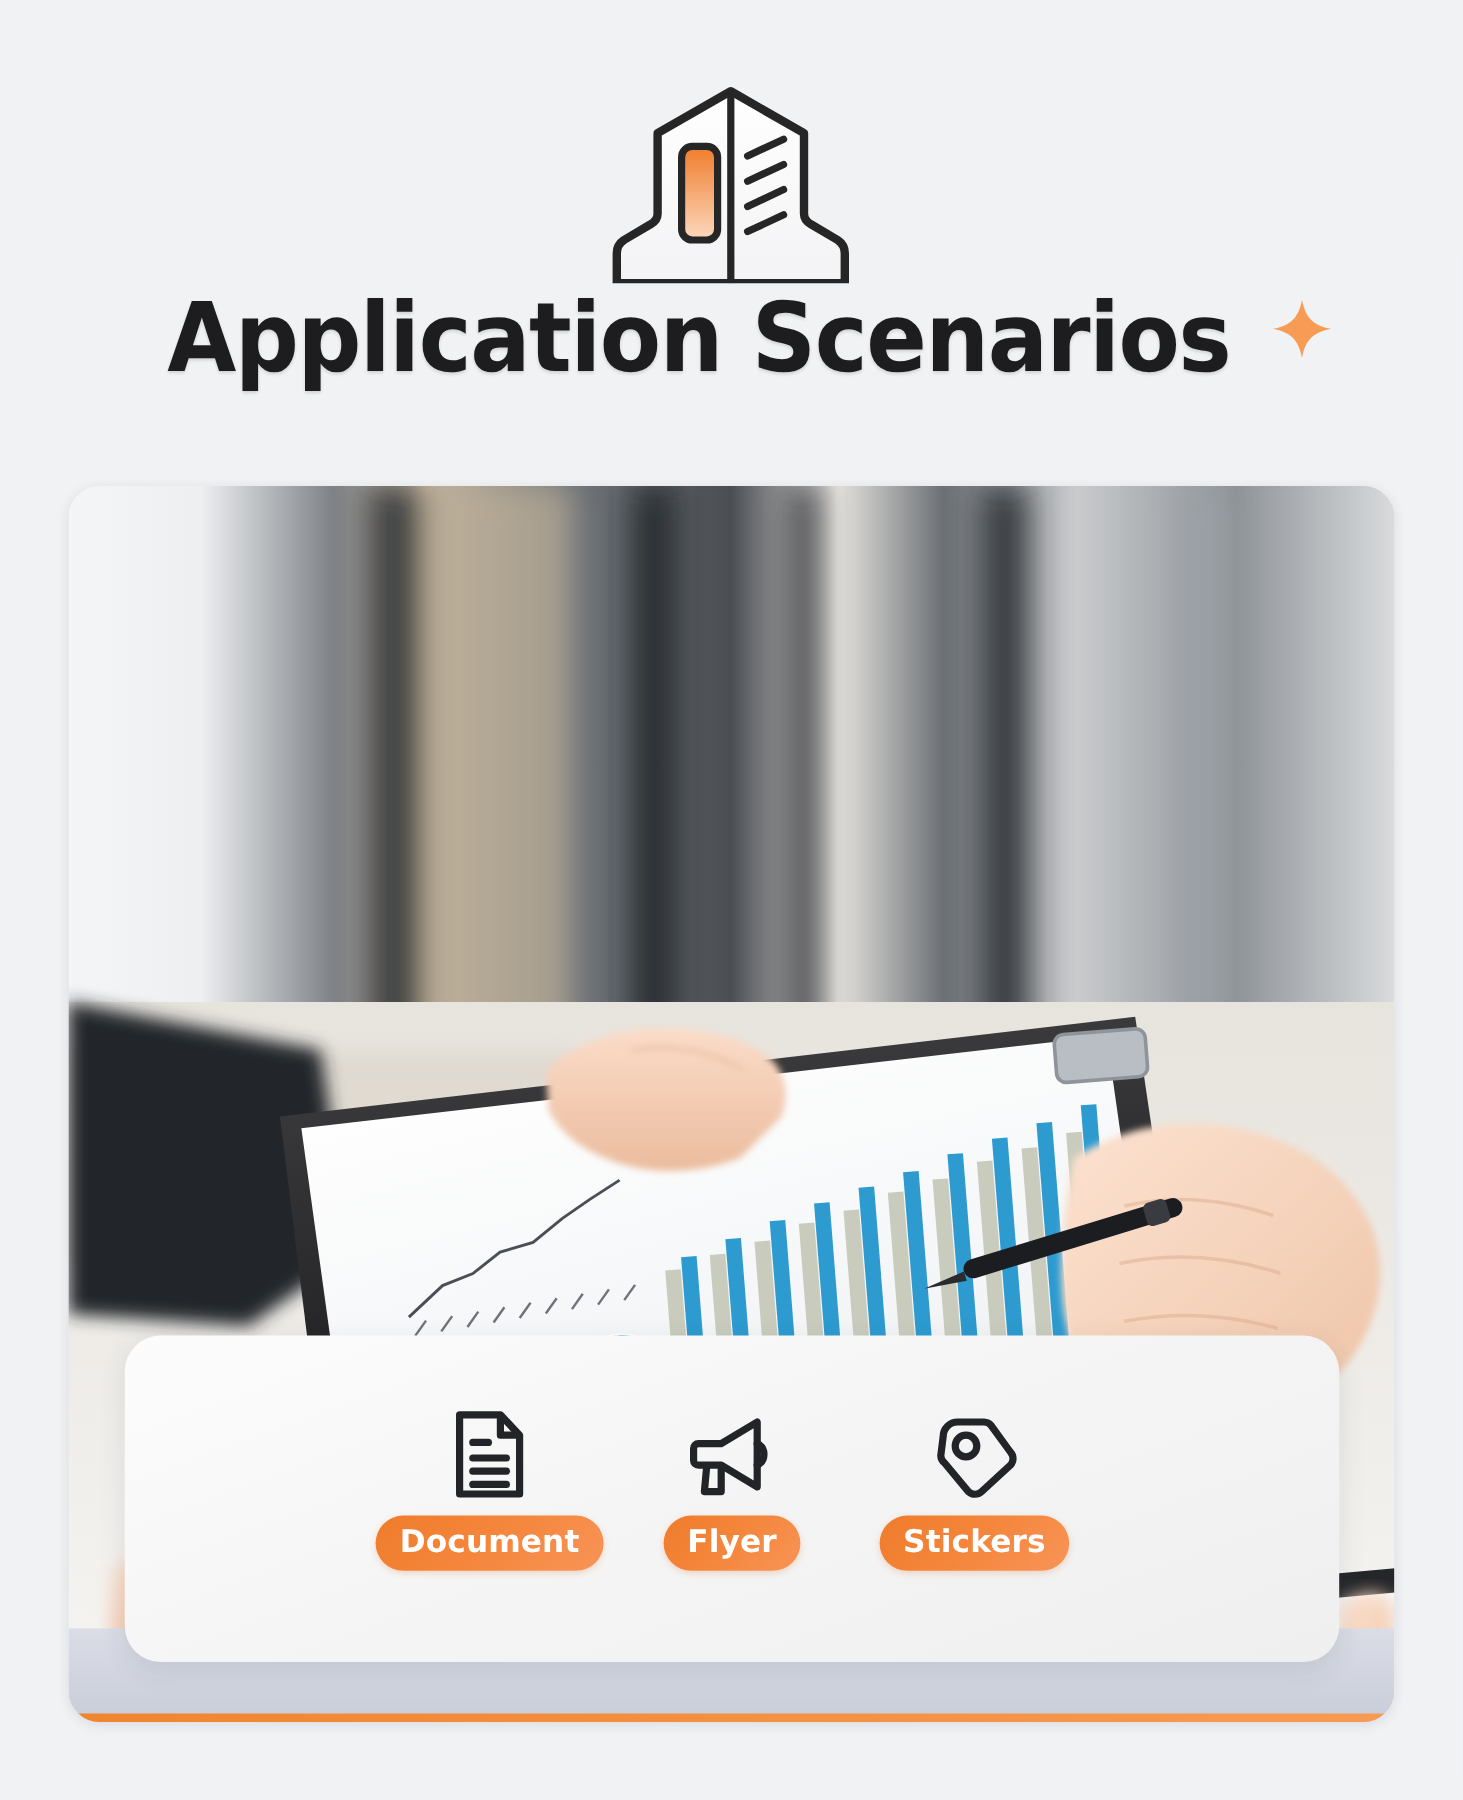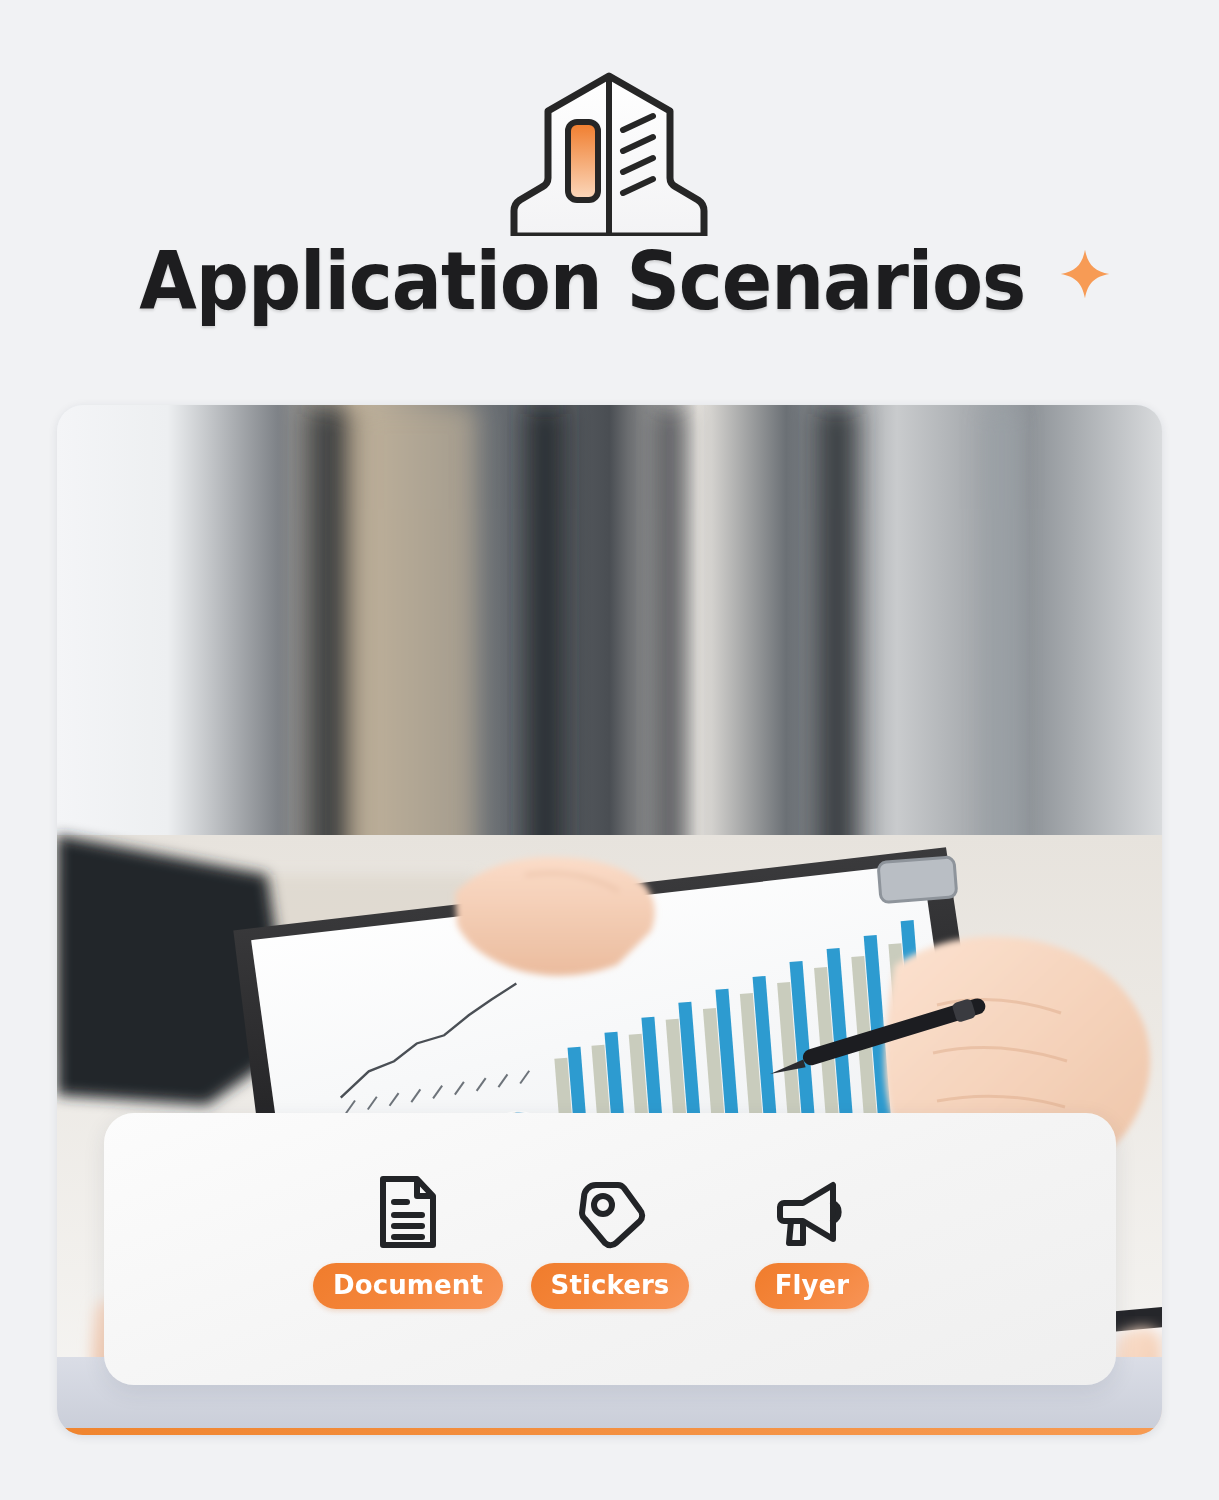--- a/index.html
+++ b/index.html
@@ -478,33 +478,33 @@
           </g>
         </svg>
       </div>
       <div class="chip-label">Document</div>
     </div>
 
 
 
     <div class="chip-item">
       <div class="chip-icon">
-        <svg width="72" height="74" viewBox="0 0 72 74">
-          <path d="M10 22 a12 12 0 0 1 12 -12 h22 a8 8 0 0 1 6 3 L66 35 a8 8 0 0 1 0 11 L42 68 a8 8 0 0 1 -11 0 L11 44 a8 8 0 0 1 -3 -6 Z" fill="none" stroke="#222427" stroke-width="6" stroke-linejoin="round"></path>
-          <circle cx="29" cy="30" r="9" fill="none" stroke="#222427" stroke-width="6"></circle>
-        </svg>
-      </div>
-      <div class="chip-label">Stickers</div>
-    </div>
-
-    <div class="chip-item">
-      <div class="chip-icon">
         <svg width="74" height="70" viewBox="0 0 74 70">
           <path d="M9 24 H28 L58 6 V60 L28 42 H9 a4 4 0 0 1 -4 -4 V28 a4 4 0 0 1 4 -4 Z" fill="none" stroke="#222427" stroke-width="6" stroke-linejoin="round"></path>
           <path d="M58 24 a10 10 0 0 1 0 18" fill="none" stroke="#222427" stroke-width="6" stroke-linecap="round"></path>
           <path d="M16 42 L14 64 H28 L28 42" fill="none" stroke="#222427" stroke-width="6" stroke-linejoin="round"></path>
         </svg>
       </div>
       <div class="chip-label">Flyer</div>
     </div>
 
+    <div class="chip-item">
+      <div class="chip-icon">
+        <svg width="72" height="74" viewBox="0 0 72 74">
+          <path d="M10 22 a12 12 0 0 1 12 -12 h22 a8 8 0 0 1 6 3 L66 35 a8 8 0 0 1 0 11 L42 68 a8 8 0 0 1 -11 0 L11 44 a8 8 0 0 1 -3 -6 Z" fill="none" stroke="#222427" stroke-width="6" stroke-linejoin="round"></path>
+          <circle cx="29" cy="30" r="9" fill="none" stroke="#222427" stroke-width="6"></circle>
+        </svg>
+      </div>
+      <div class="chip-label">Stickers</div>
+    </div>
+
   </div>
 </div>
 
 </body></html>

